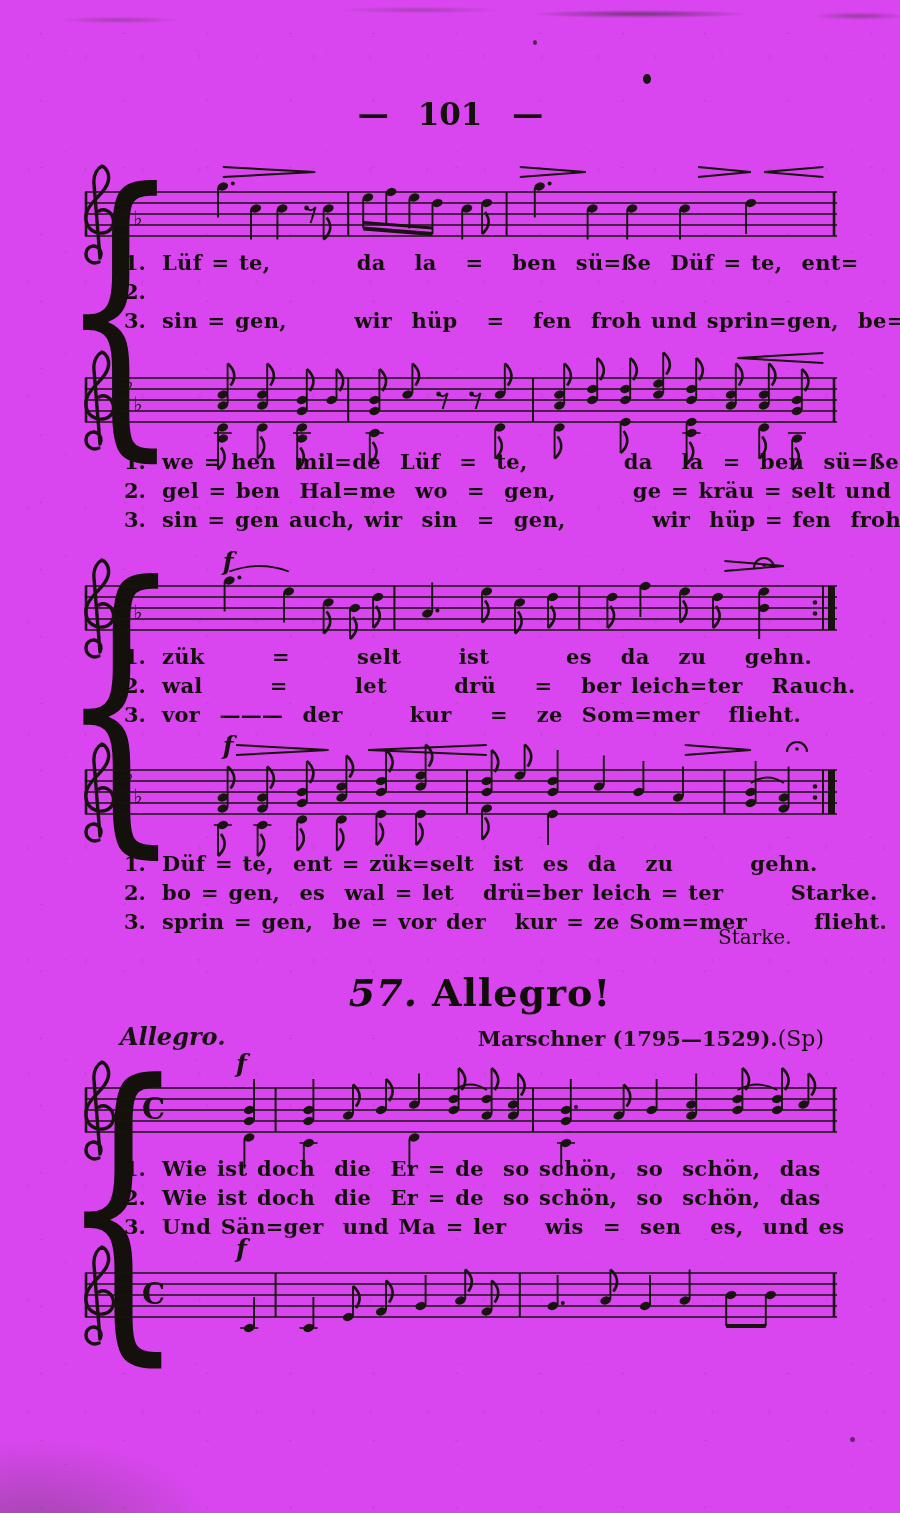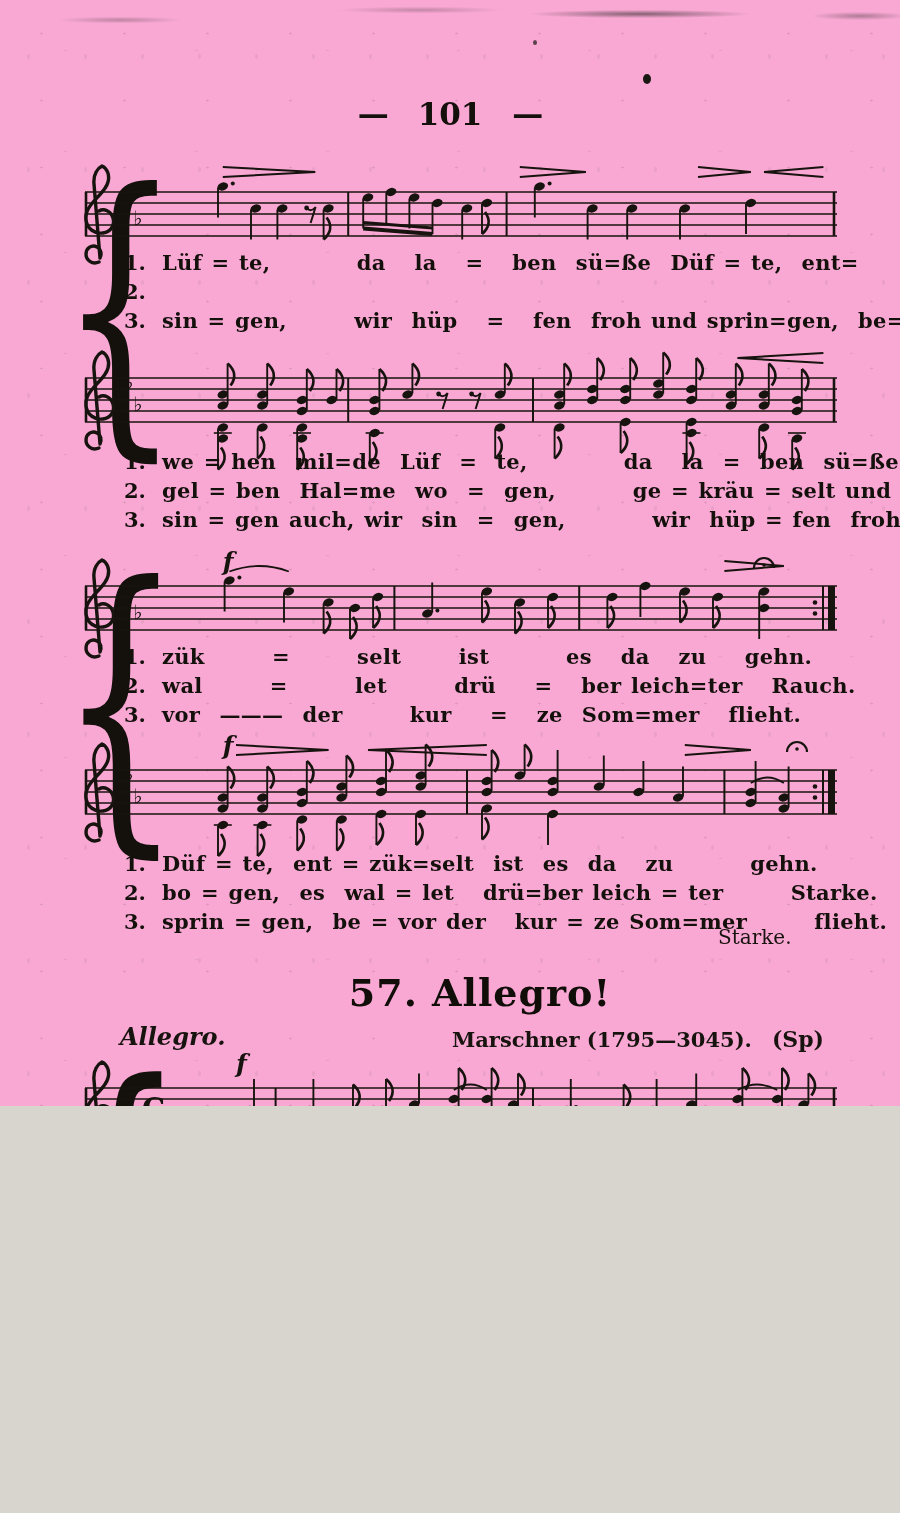--- a/index.html
+++ b/index.html
@@ -1,16 +1,16 @@
 <!DOCTYPE html>
 <html><head>
 <meta charset="utf-8">
 <style>
   html,body{margin:0;padding:0;background:#d8d5cf;}
-  .page{position:relative;width:900px;height:1106px;background:#f9a8d4;overflow:hidden;
+  .page{position:relative;width:900px;height:1513px;background:#d946ef;overflow:hidden;
         font-family:"DejaVu Serif",serif;color:#17130e;}
   .page::before{content:"";position:absolute;inset:0;pointer-events:none;
     background-image:radial-gradient(rgba(62,56,48,.14) 1px, transparent 1.5px),
                      radial-gradient(rgba(62,56,48,.09) 1px, transparent 1.4px),
                      radial-gradient(rgba(62,56,48,.07) 1.2px, transparent 1.6px);
     background-size:83px 67px,131px 101px,57px 113px;}
   .noise-top{position:absolute;top:0;left:0;width:100%;height:36px;pointer-events:none;
     background-image:
       radial-gradient(ellipse 160px 6px at 640px 14px, rgba(40,38,34,.55), transparent 70%),
       radial-gradient(ellipse 90px 5px at 120px 20px, rgba(40,38,34,.28), transparent 70%),
@@ -42,24 +42,24 @@
   .lyrics{position:absolute;left:124px;width:716px;}
   .lb1{top:250px;} .lb2{top:449px;} .lb3{top:644px;} .lb4{top:851px;} .lb5{top:1156px;}
   .lyric-line{display:flex;height:29px;align-items:baseline;
     font-size:21px;font-weight:bold;color:#14100c;}
   .lyric-line .num{width:38px;flex:0 0 38px;}
   .lyric-line .txt{white-space:pre;letter-spacing:.3px;word-spacing:2px;text-align:center;}
 
   .attribution{position:absolute;left:718px;top:925px;font-size:20px;font-weight:normal;}
   .title-row{position:absolute;top:970px;left:60px;right:0;text-align:center;
     font-size:38px;font-weight:bold;letter-spacing:1px;color:#110d09;}
-  .title-row .song-number{margin-right:14px;}
+  .title-row .song-number{margin-right:14px;font-style:italic;}
   .tempo{position:absolute;left:120px;top:1022px;font-size:24px;font-style:italic;font-weight:bold;}
   .composer-line{position:absolute;right:76px;top:1026px;font-size:21px;font-weight:bold;text-align:right;}
-  .composer-line .source{font-weight:bold;font-size:22px;margin-left:20px;}
+  .composer-line .source{font-weight:normal;font-size:22px;margin-left:0;}
 </style>
 </head>
 <body>
 
 <div class="page">
   <div class="noise-top"></div>
   <div class="speck s1"></div>
   <div class="speck s2"></div>
   <div class="speck s3"></div>
   <div class="speck s4"></div>
@@ -487,21 +487,21 @@
       </div>
     </div>
 
   <div class="attribution">Starke.</div>
 
   <div class="title-row">
     <span class="song-number">57.</span><span>Allegro!</span>
   </div>
   <div class="tempo">Allegro.</div>
   <div class="composer-line">
-    <span>Marschner (1795—3045).</span><span class="source">(Sp)</span>
+    <span>Marschner (1795—1529).</span><span class="source">(Sp)</span>
   </div>
 
   <div class="system sys5">
       <svg width="752" height="118" viewBox="0 0 752 118">
         <line x1="0" y1="30" x2="752" y2="30" stroke="#17130e" stroke-width="1.7"></line>
         <line x1="0" y1="41" x2="752" y2="41" stroke="#17130e" stroke-width="1.7"></line>
         <line x1="0" y1="52" x2="752" y2="52" stroke="#17130e" stroke-width="1.7"></line>
         <line x1="0" y1="63" x2="752" y2="63" stroke="#17130e" stroke-width="1.7"></line>
         <line x1="0" y1="74" x2="752" y2="74" stroke="#17130e" stroke-width="1.7"></line>
         <line x1="1" y1="30" x2="1" y2="74" stroke="#17130e" stroke-width="2.6"></line>

